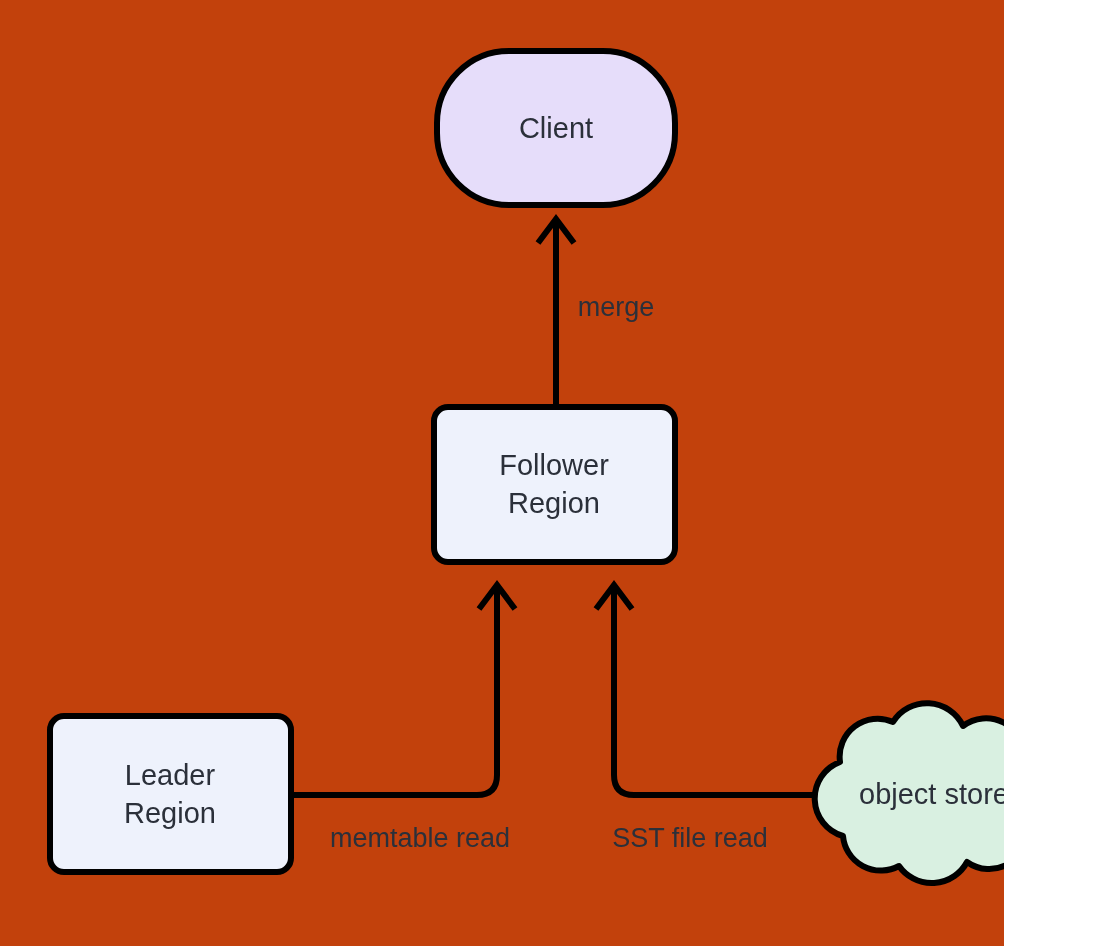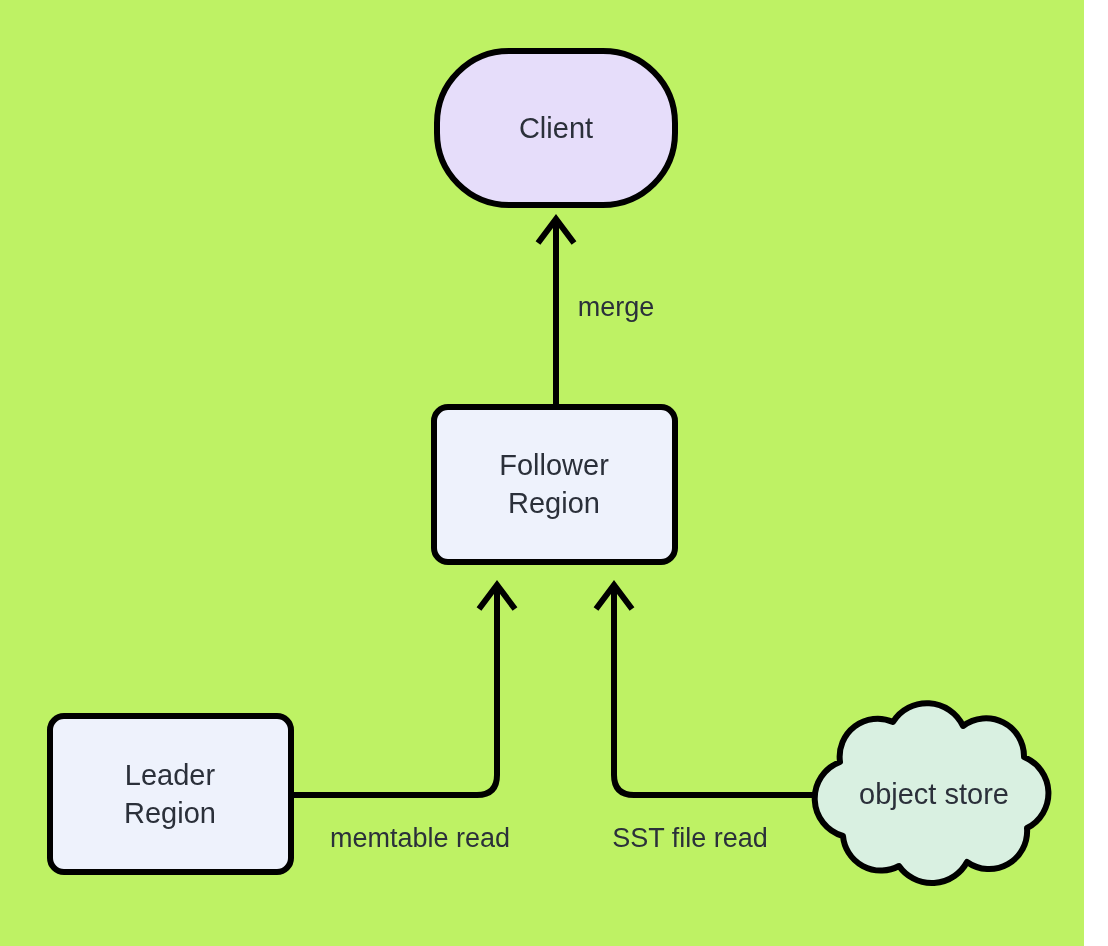--- a/index.html
+++ b/index.html
@@ -6,23 +6,23 @@
   html, body {
     margin: 0;
     padding: 0;
     background: #ffffff;
   }
   body {
     font-family: "Liberation Sans", "DejaVu Sans", sans-serif;
   }
   #diagram-canvas {
     position: relative;
-    width: 1084px;
+    width: 1004px;
     height: 946px;
-    background: #bef264;
+    background: #c2410c;
     overflow: hidden;
   }
   #diagram-svg {
     position: absolute;
     top: 0;
     left: 0;
     width: 1108px;
     height: 946px;
   }
   .node-label {

